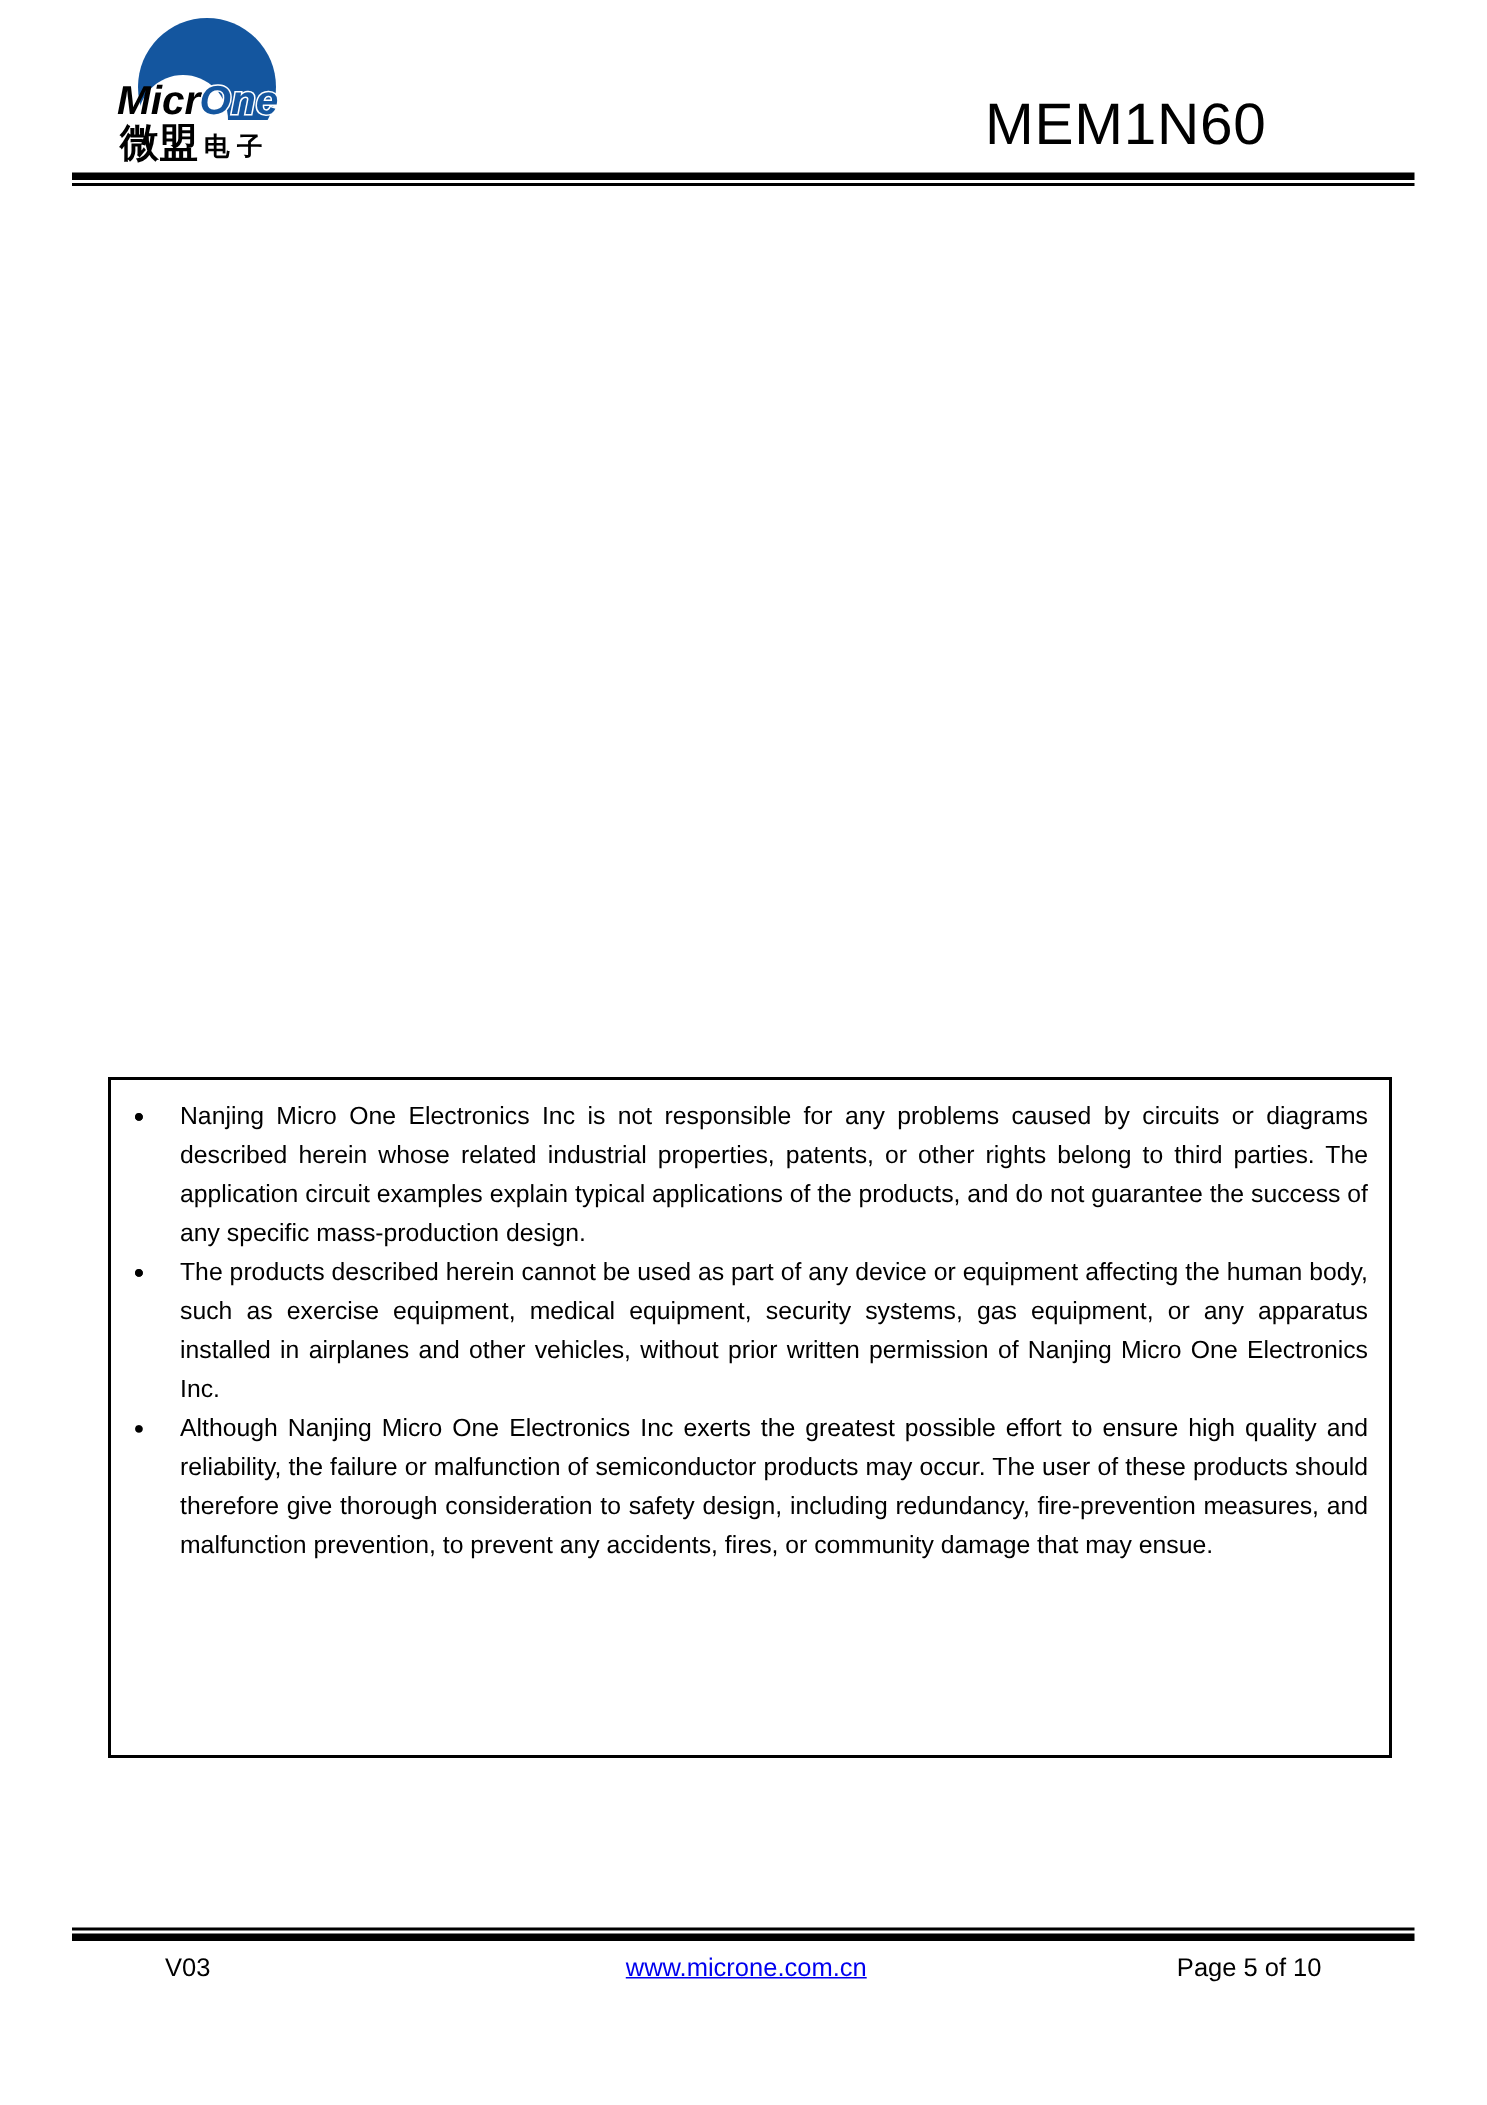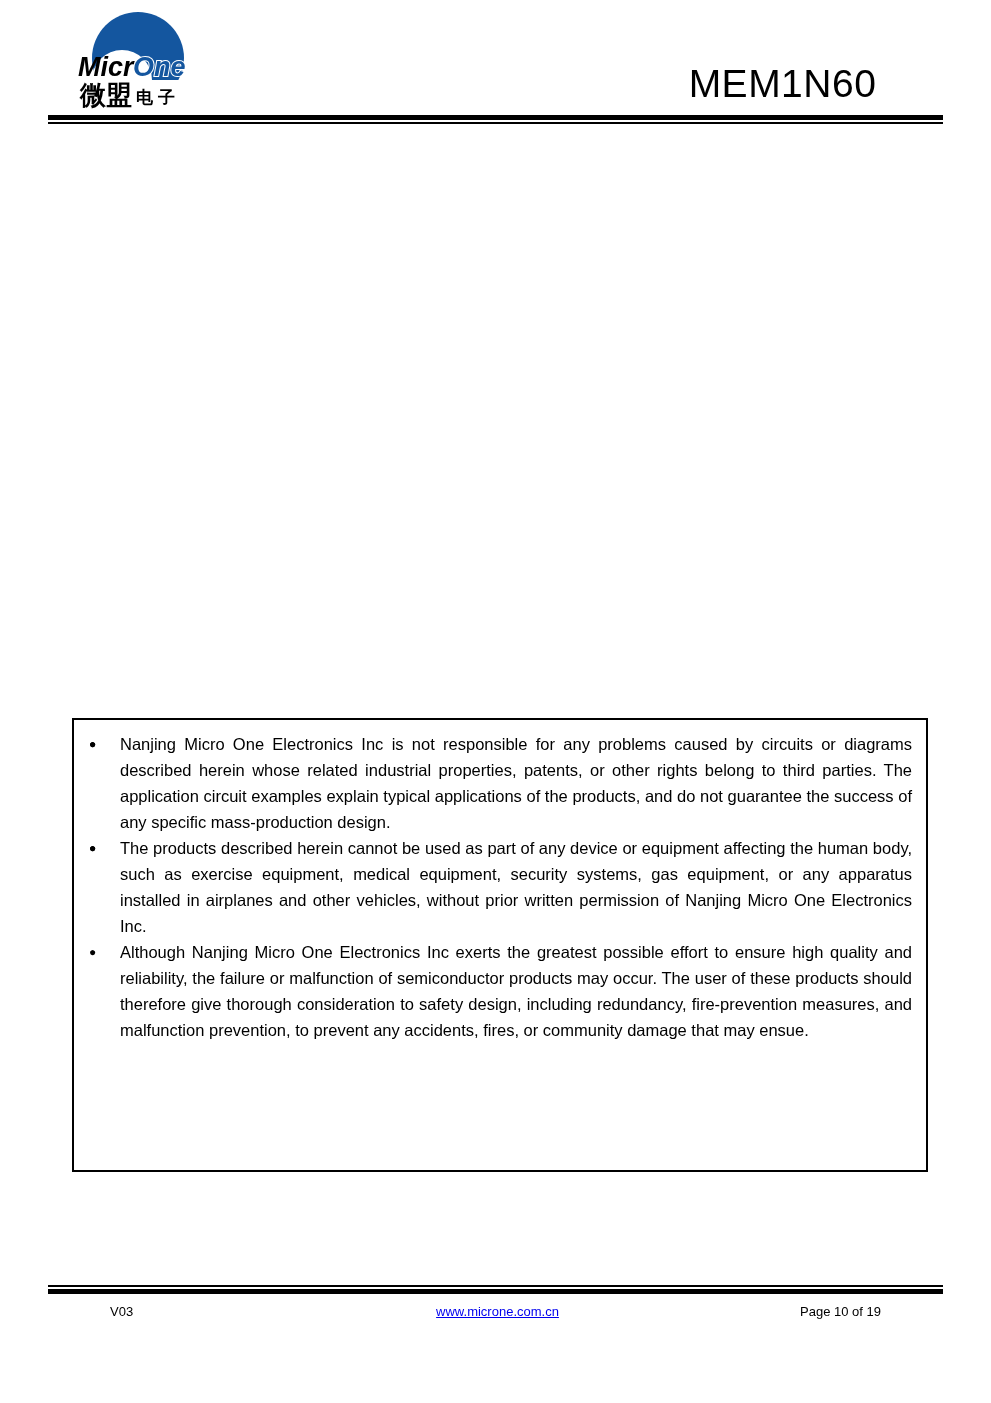--- a/index.html
+++ b/index.html
@@ -20,21 +20,21 @@
     font-family: "Liberation Sans", sans-serif;
     font-style: italic; font-weight: 800; font-size: 27px;
   }
   .logo-latin-black { fill: #000; }
   .logo-latin-blue { stroke: #ffffff; stroke-width: 2px; paint-order: stroke; }
   .logo-cn-main { font-family: "Liberation Sans", sans-serif; font-weight: 700; font-size: 26px; fill: #000; }
   .logo-cn-sub  { font-family: "Liberation Sans", sans-serif; font-weight: 700; font-size: 17px; fill: #000; letter-spacing: 5px; }
 
   
   .product-title {
-    position: absolute; left: 620px; top: 63px; width: 325px;
+    position: absolute; left: 588px; top: 63px; width: 325px;
     text-align: center;
     font-size: 39px; font-weight: 400; letter-spacing: 0.5px;
     line-height: 42px;
   }
 
   
   .rule-top { position: absolute; left: 48px; top: 115px; width: 895px; }
   .rule-top .thick { height: 5px; background: #000; }
   .rule-top .thin  { height: 2px; background: #000; margin-top: 2px; }
 
@@ -61,21 +61,21 @@
 
   
   .rule-bottom { position: absolute; left: 48px; top: 1285px; width: 895px; }
   .rule-bottom .thin  { height: 2px; background: #000; }
   .rule-bottom .thick { height: 5px; background: #000; margin-top: 2px; }
 
   
   .footer-row {
     position: absolute; left: 48px; top: 1299px;
     width: 895px; height: 26px;
-    font-size: 13px; line-height: 26px;
+    font-size: 17px; line-height: 26px;
   }
   .footer-version { position: absolute; left: 62px; }
   .footer-link-wrap { position: absolute; left: 4px; right: 0; text-align: center; }
   .footer-link { text-decoration: underline; cursor: pointer; }
   .footer-page { position: absolute; right: 62px; }
 </style>
 </head>
 <body>
 
 <svg class="logo" viewBox="0 0 132 108" aria-hidden="false">
@@ -121,14 +121,14 @@
 <div class="rule-bottom">
   <div class="thin"></div>
   <div class="thick"></div>
 </div>
 
 <div class="footer-row">
   <span class="footer-version">V03</span>
   <span class="footer-link-wrap">
     <a class="footer-link" style="color: rgb(0, 0, 238);">www.microne.com.cn</a>
   </span>
-  <span class="footer-page">Page 10 of 19</span>
+  <span class="footer-page">Page 5 of 10</span>
 </div>
 
 </body></html>

